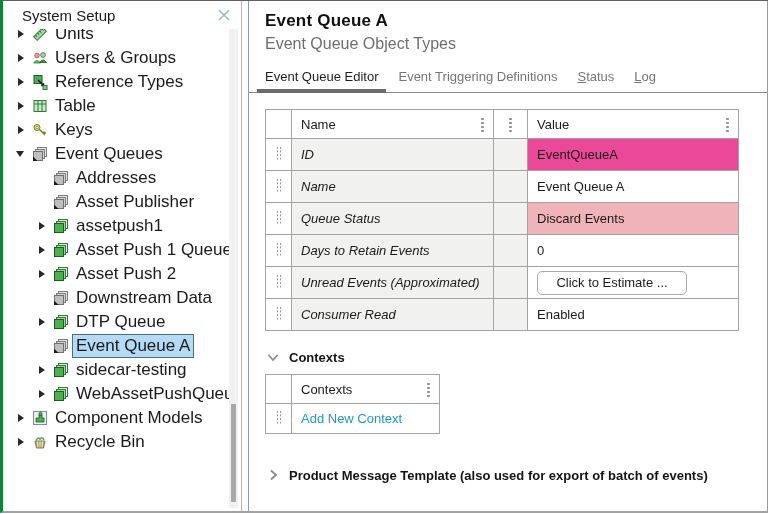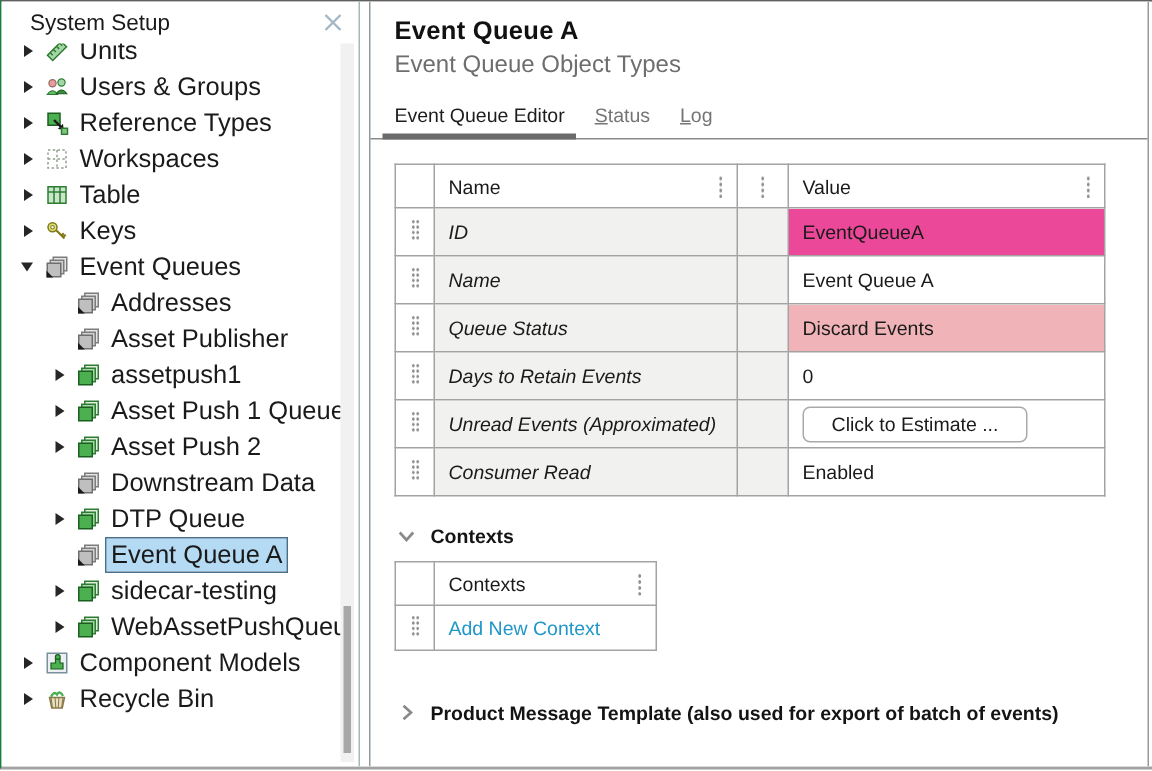--- a/index.html
+++ b/index.html
@@ -1,19 +1,19 @@
 <!DOCTYPE html>
 <html><head>
 <meta charset="utf-8">
 <style>
   * { box-sizing: border-box; margin: 0; padding: 0; }
   html,body { width:768px; height:514px; overflow:hidden; background:#fff;
               font-family:"Liberation Sans", sans-serif; }
   .window { position:relative; width:768px; height:513px; background:#fff;
-            border-top:1px solid #5f5f5f; border-left:1px solid #15803d;
+            border-top:1px solid #5f5f5f; border-left:3px solid #15803d;
             border-bottom:2px solid #a2a2a2; overflow:hidden; }
 
   
   .left-panel { position:absolute; left:0; top:0; width:239px; height:100%;
                 background:#fff; border-right:1px solid #a9b6b8; }
   .lp-titlebar { height:28px; display:flex; align-items:center; padding:0 8px 0 19px; }
   .lp-title { font-size:15px; color:#1a1a1a; flex:1; }
   .lp-close { width:18px; height:18px; display:flex; align-items:center; justify-content:center; cursor:pointer; }
   .tree { position:absolute; top:28px; left:0; right:12px; bottom:2px; overflow:hidden; }
   .tree-item { height:24px; display:flex; align-items:center; font-size:17px; color:#1a1a1a; white-space:nowrap; cursor:default; }
@@ -191,29 +191,20 @@
             <svg width="16" height="16">
               <use href="#i-reference"></use>
             </svg>
           </span>
         <span class="tlabel">Reference Types</span>
       </div>
       <div class="tree-item lvl0">
         <span class="expander collapsed"></span>
         <span class="ticon">
             <svg width="16" height="16">
-              <use href="#i-workspaces"></use>
-            </svg>
-          </span>
-        <span class="tlabel">Workspaces</span>
-      </div>
-      <div class="tree-item lvl0">
-        <span class="expander collapsed"></span>
-        <span class="ticon">
-            <svg width="16" height="16">
               <use href="#i-table"></use>
             </svg>
           </span>
         <span class="tlabel">Table</span>
       </div>
       <div class="tree-item lvl0">
         <span class="expander collapsed"></span>
         <span class="ticon">
             <svg width="16" height="16">
               <use href="#i-keys"></use>
@@ -348,20 +339,21 @@
   <div class="splitter"></div>
 
   <div class="right-panel">
     <div class="rp-header">
       <div class="rp-title">Event Queue A</div>
       <div class="rp-subtitle">Event Queue Object Types</div>
     </div>
 
     <div class="tabs-row">
       <span class="tab active">Event Queue Editor</span>
+      <span class="tab">Event Triggering Definitions</span>
       <span class="tab"><u>S</u>tatus</span>
       <span class="tab"><u>L</u>og</span>
     </div>
 
     <div class="rp-content">
 
       <table class="props">
         <colgroup>
             <col class="col-grip">
             <col class="col-name">

